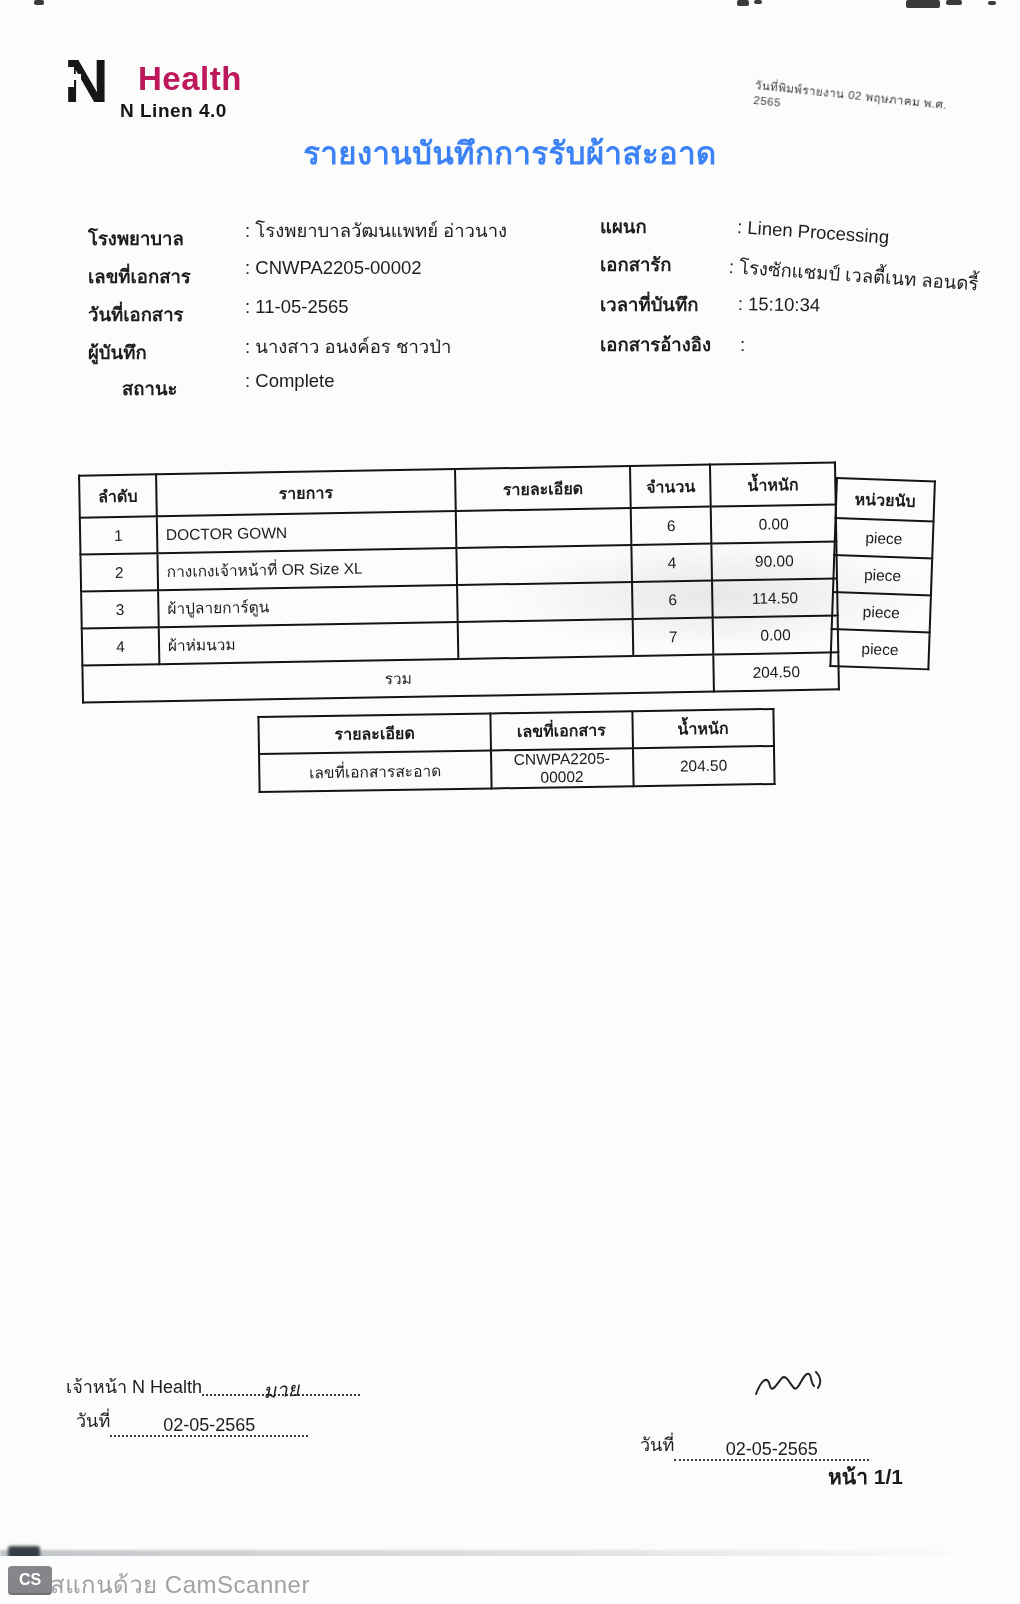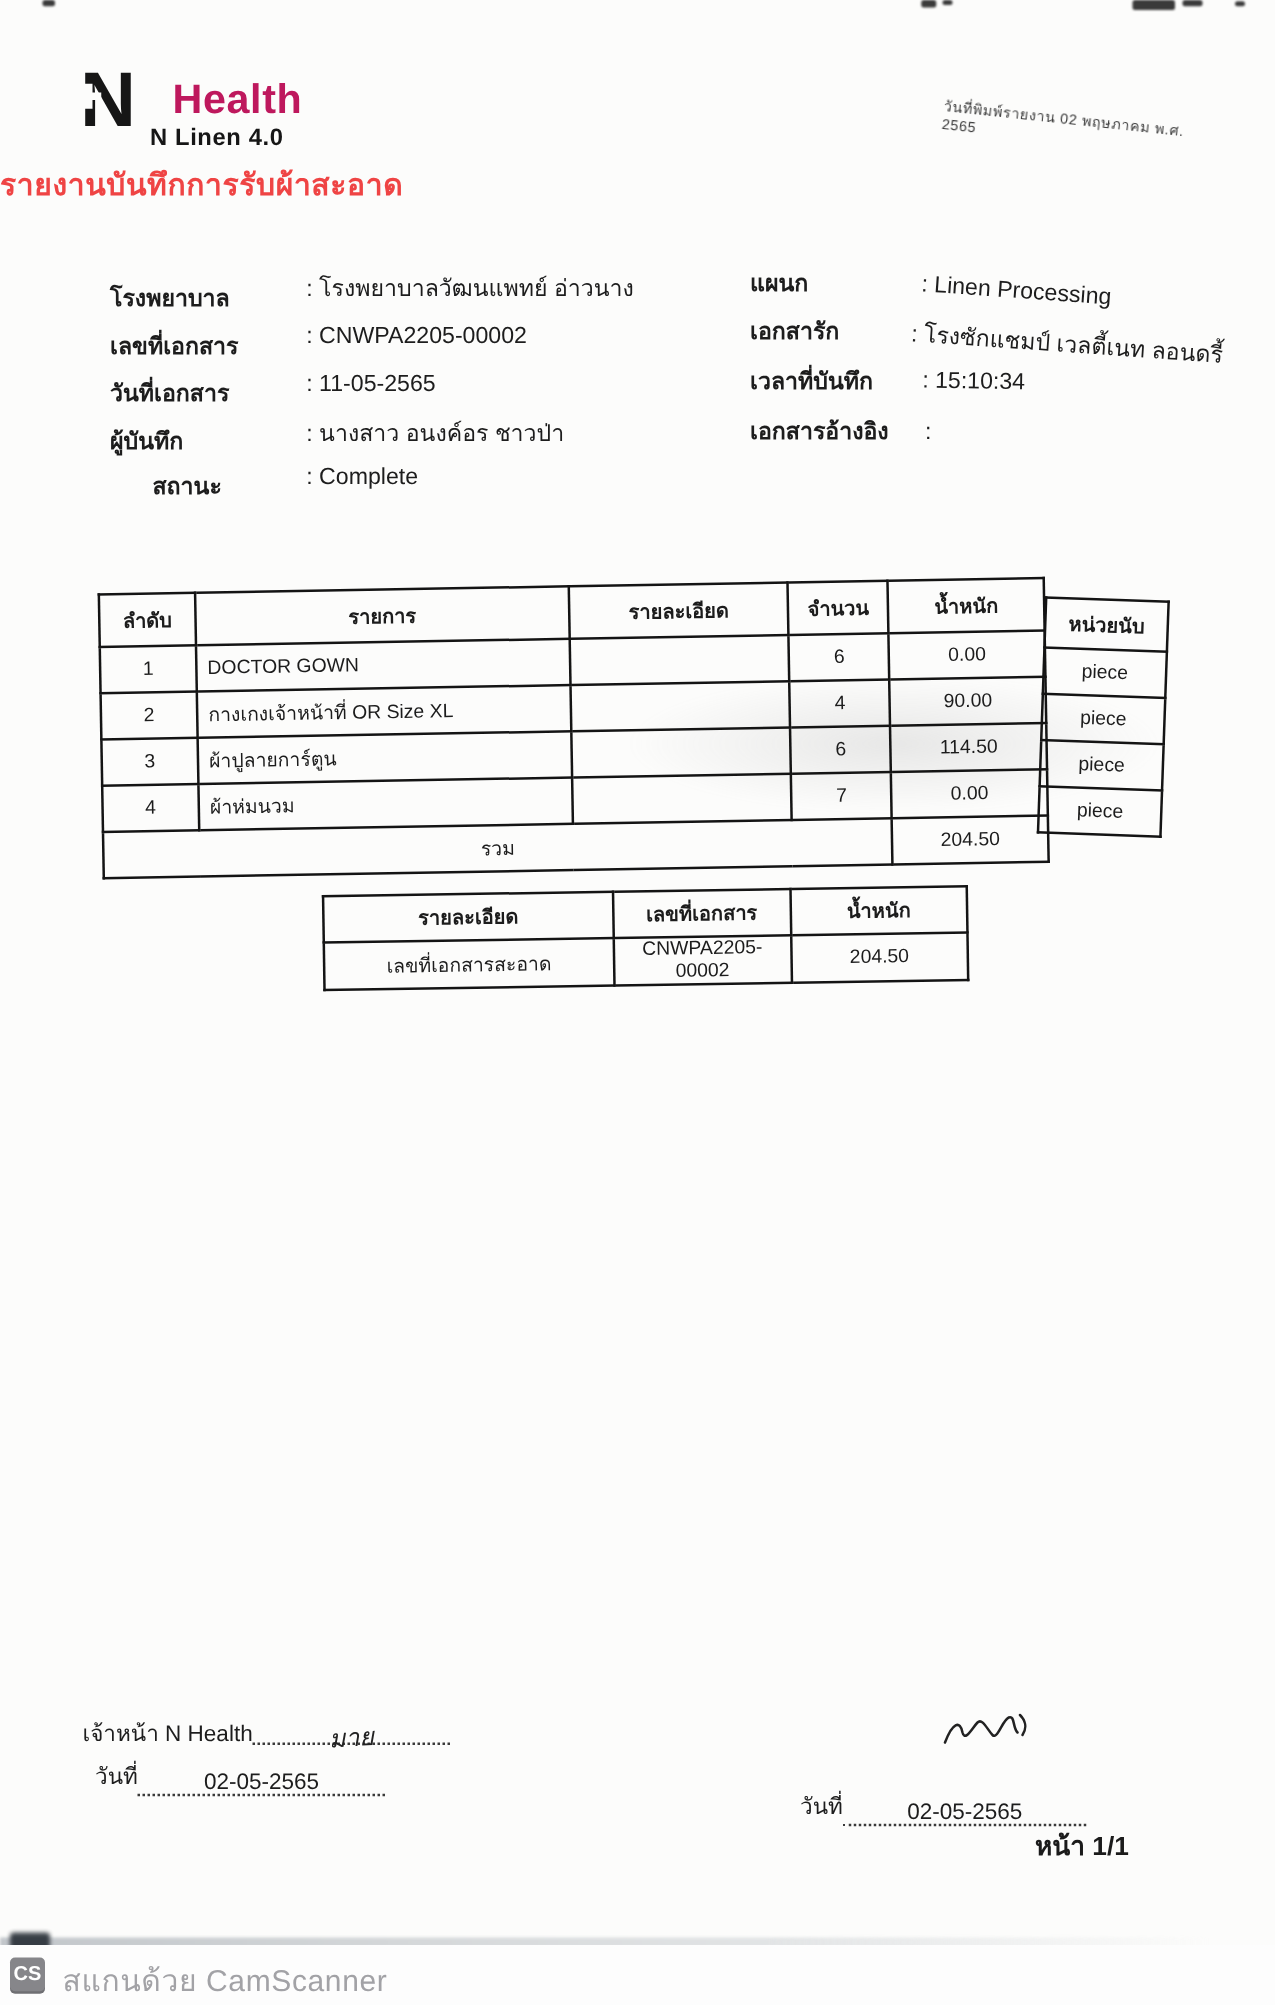--- a/index.html
+++ b/index.html
@@ -27,22 +27,22 @@
   .logo-sub{
     position:absolute;left:56px;top:44px;font-weight:700;font-size:19px;
     color:#161616;letter-spacing:0.5px;
   }
   .print-note{
     position:absolute;left:756px;top:76px;width:220px;
     font-size:11.5px;color:#3c3c3c;transform:rotate(6deg);
     transform-origin:left top;filter:blur(.4px);letter-spacing:.5px;
   }
   .doc-title{
-    position:absolute;left:0;right:0;top:128px;text-align:left;
-    font-size:24px;font-weight:700;color:#ef4444;letter-spacing:.5px;
+    position:absolute;left:0;right:0;top:128px;text-align:center;
+    font-size:31px;font-weight:700;color:#3b82f6;letter-spacing:.5px;
   }
   
   .field{position:absolute;font-size:18.5px;color:#1d1d1d;white-space:nowrap;}
   .field.lbl{font-weight:600;}
   .rot{transform-origin:left top;}
   
   table{border-collapse:collapse;}
   .maintbl{position:absolute;left:80px;top:468px;width:758px;
     transform:rotate(-1deg);transform-origin:center center;}
   .maintbl td,.maintbl th,.unittbl td,.unittbl th,.sumtbl td,.sumtbl th{
@@ -80,21 +80,21 @@
     background:linear-gradient(90deg,#aeb4ba 0%,#c6cacd 30%,#d9dcde 60%,rgba(230,232,234,0) 95%);
     opacity:.75;filter:blur(1.2px);
   }
   .ink-smudge{
     position:absolute;left:8px;top:1546px;width:32px;height:14px;
     background:#272e36;border-radius:3px;filter:blur(1.5px);opacity:.9;
   }
   
   .cs-footer{position:absolute;left:0;bottom:0;width:100%;height:48px;background:#fdfdfd;}
   .cs-icon{
-    position:absolute;left:8px;top:10px;width:28px;height:27px;border-radius:4px;
+    position:absolute;left:8px;top:10px;width:44px;height:27px;border-radius:4px;
     background:#86868a;color:#fff;font-weight:700;font-size:16px;
     display:flex;align-items:center;justify-content:center;
     box-shadow:0 2px 0 #6f6f73;
   }
   .cs-text{
     position:absolute;left:50px;top:9px;font-size:24px;color:#a2a2a6;letter-spacing:.5px;
   }
 </style>
 </head>
 <body>

